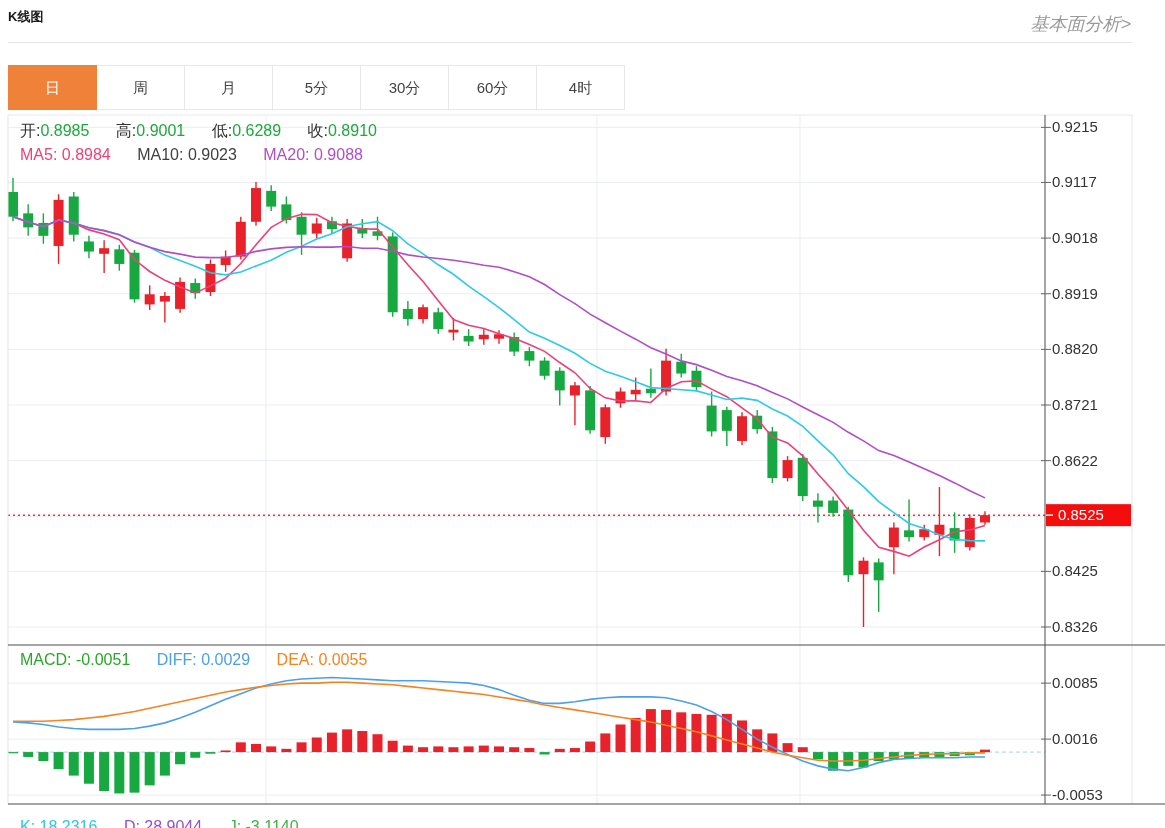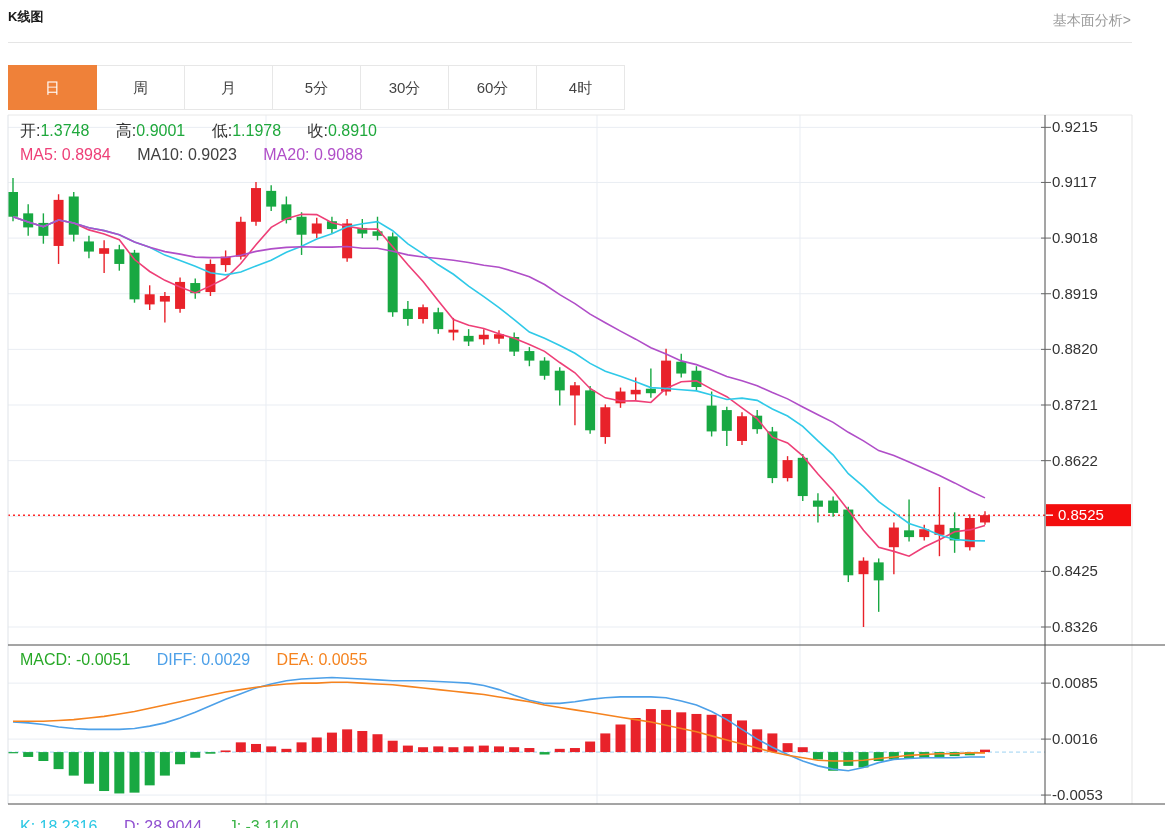--- a/index.html
+++ b/index.html
@@ -1,19 +1,19 @@
 <!DOCTYPE html>
 <html><head>
 <meta charset="utf-8">
 <style>
   html,body{margin:0;padding:0;background:#fff;}
   body{width:1165px;height:828px;overflow:hidden;position:relative;
        font-family:"Liberation Sans","DejaVu Sans",sans-serif;}
   .hdr-title{position:absolute;left:8px;top:8px;font-size:13px;font-weight:700;color:#1a1a1a;}
-  .hdr-link{position:absolute;right:34px;top:12px;font-size:14px;color:#999;text-decoration:none;cursor:pointer;}
+  .hdr-link{position:absolute;right:34px;top:12px;font-size:18px;color:#999;text-decoration:none;cursor:pointer;font-style:italic;}
   .hdr-divider{position:absolute;left:8px;top:42px;width:1124px;height:1px;background:#e5e5e5;}
   .tabs{position:absolute;left:8px;top:65px;display:flex;}
   .tab{width:87px;height:43px;line-height:43px;text-align:center;font-size:15px;color:#444;
        background:#fff;border:1px solid #e7e7e7;margin-left:-1px;cursor:pointer;box-sizing:content-box;}
   .tab:first-child{margin-left:0;}
   .tab.active{background:#ef8139;border-color:#ef8139;color:#fff;position:relative;z-index:2;}
   #chart-svg{position:absolute;left:0;top:0;}
   .legend{position:absolute;font-size:16px;white-space:nowrap;z-index:5;}
   .legend .grp{margin-right:22px;}
   .lbl{color:#333;}
@@ -290,23 +290,23 @@
     <div class="tab active">日</div>
     <div class="tab">周</div>
     <div class="tab">月</div>
     <div class="tab">5分</div>
     <div class="tab">30分</div>
     <div class="tab">60分</div>
     <div class="tab">4时</div>
   </div>
 
 <div class="legend" style="left:20px;top:121px;">
-  <span class="grp"><span class="lbl">开:</span><span class="val-green">1.3748</span></span>
+  <span class="grp"><span class="lbl">开:</span><span class="val-green">0.8985</span></span>
   <span class="grp"><span class="lbl">高:</span><span class="val-green">0.9001</span></span>
-  <span class="grp"><span class="lbl">低:</span><span class="val-green">1.1978</span></span>
+  <span class="grp"><span class="lbl">低:</span><span class="val-green">0.6289</span></span>
   <span class="grp"><span class="lbl">收:</span><span class="val-green">0.8910</span></span>
 </div>
 
 <div class="legend" style="left:20px;top:146px;">
   <span class="grp ma5"><span>MA5:</span> <span>0.8984</span></span>
   <span class="grp ma10"><span>MA10:</span> <span>0.9023</span></span>
   <span class="grp ma20"><span>MA20:</span> <span>0.9088</span></span>
 </div>
 
 <div class="legend" style="left:20px;top:651px;">

